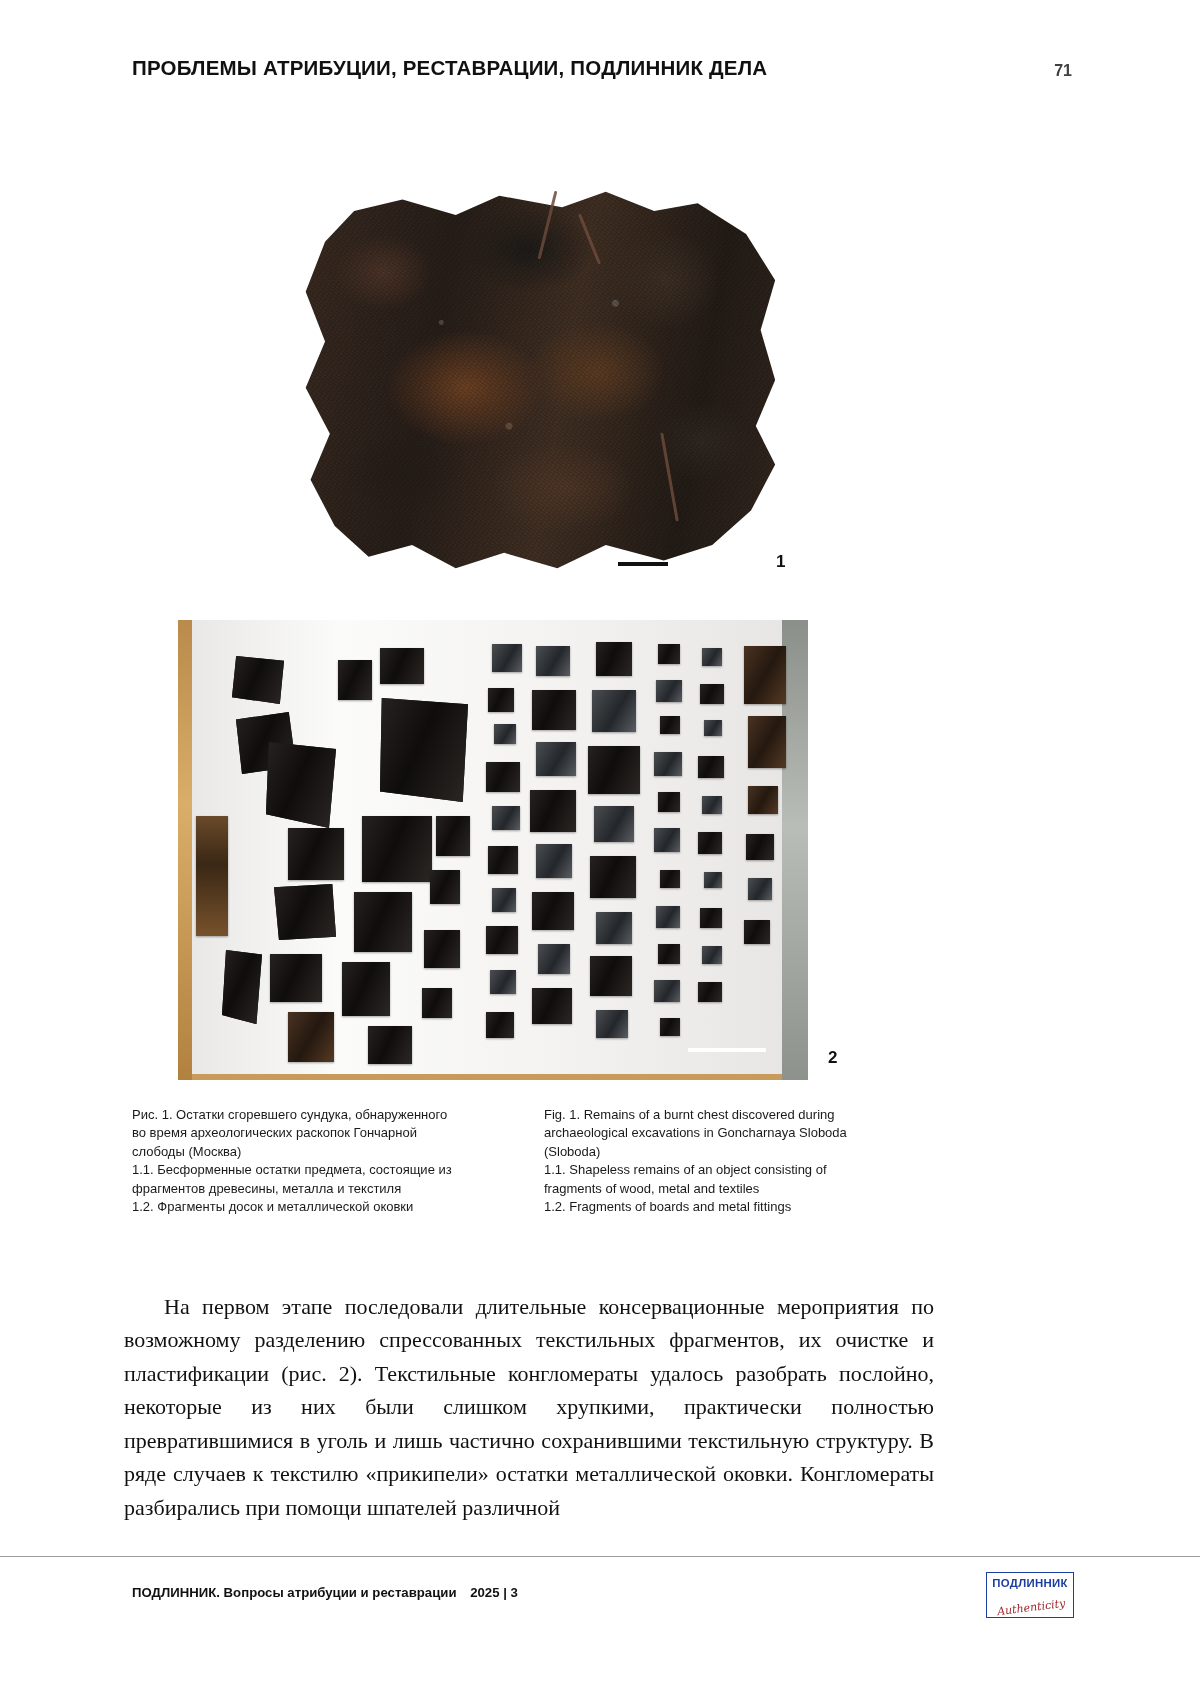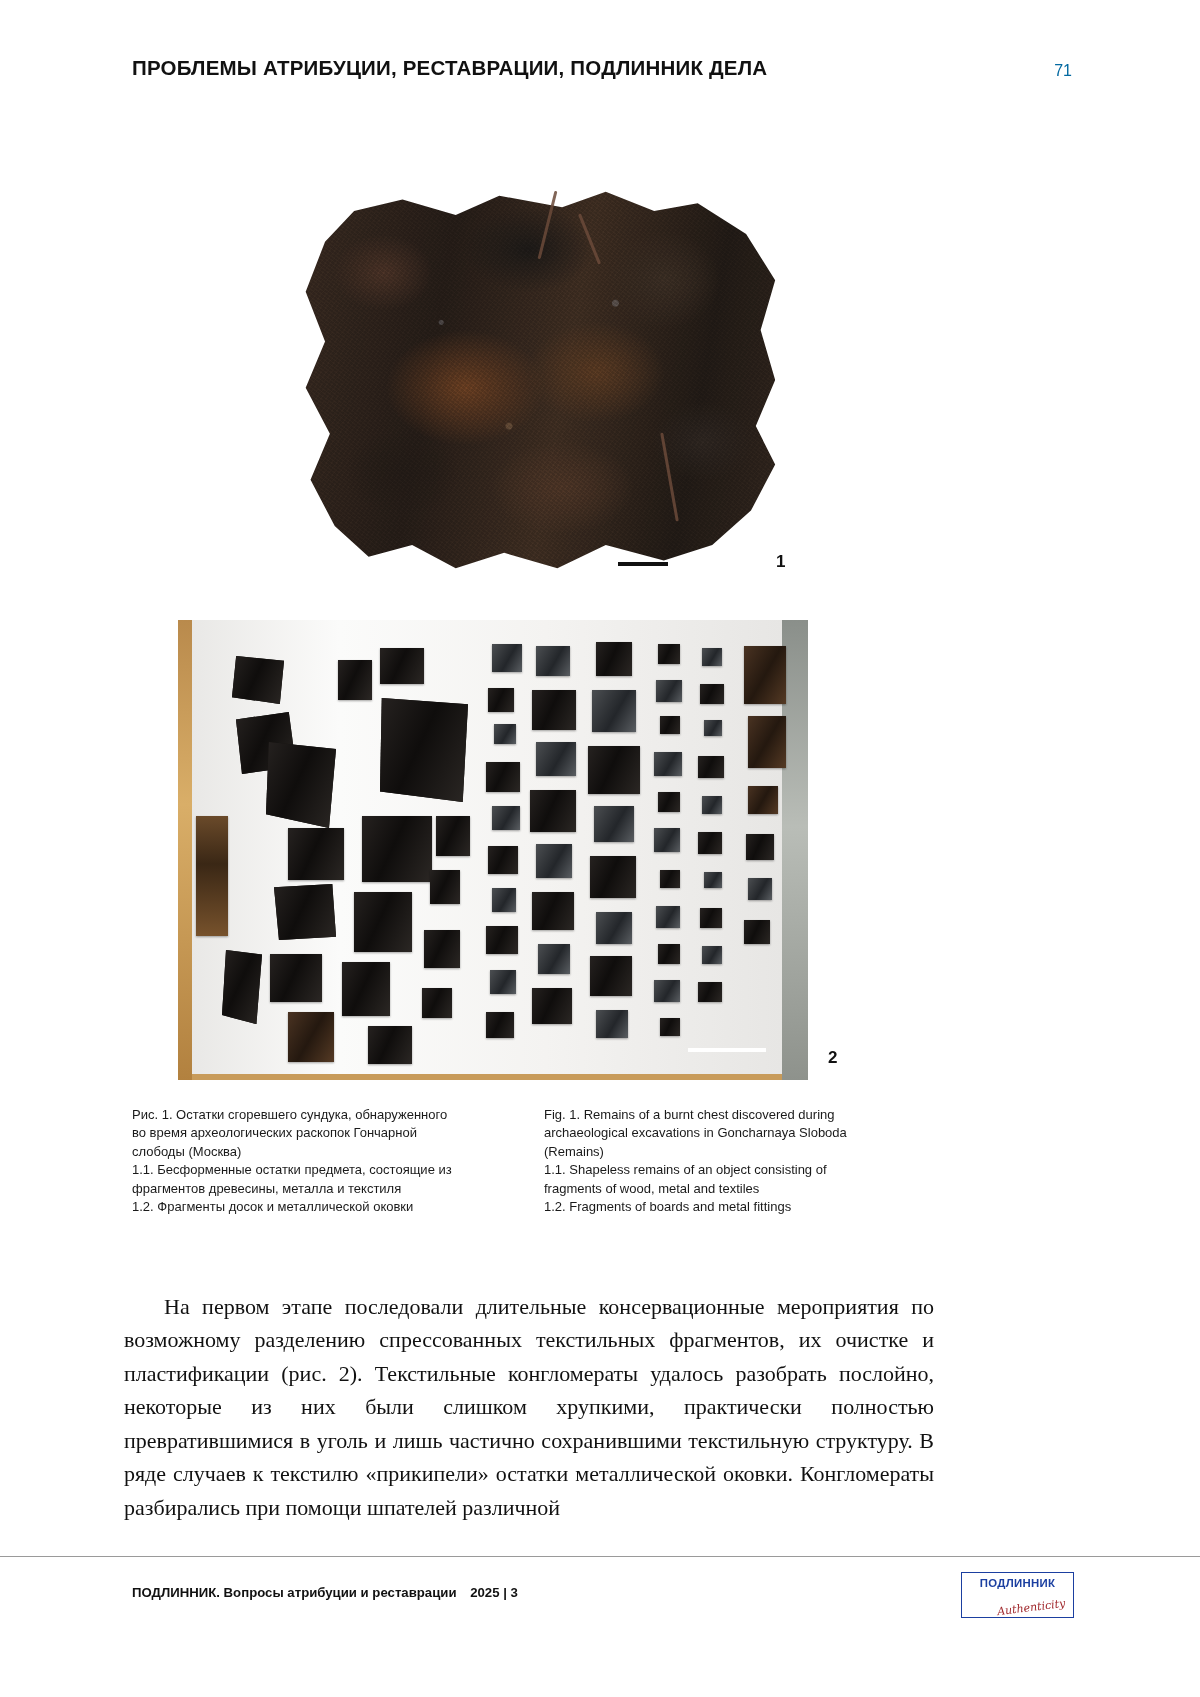--- a/index.html
+++ b/index.html
@@ -33,22 +33,22 @@
     font-weight: bold;
     letter-spacing: 0.2px;
     color: #111;
     line-height: 1.2;
   }
   .page-number {
     position: absolute;
     right: 0;
     top: 6px;
     font-size: 16px;
-    color: #0369a1;
-    font-weight: normal;
+    color: #404040;
+    font-weight: bold;
   }
   .header-sub {
     margin-top: 10px;
     font-size: 12.6px;
     line-height: 1.45;
     color: #1a1a1a;
     max-width: 700px;
   }
 
   
@@ -225,21 +225,21 @@
     top: 1585px;
     font-size: 13.2px;
     font-weight: bold;
     color: #111;
   }
   .footer .regular { font-weight: bold; }
   .footer-logo {
     position: absolute;
     right: 126px;
     top: 1572px;
-    width: 113px;
+    width: 88px;
     height: 46px;
     border: 1.6px solid #1b3fa0;
     box-sizing: border-box;
     display: flex;
     align-items: flex-start;
     justify-content: center;
     padding-top: 4px;
     background: #fff;
   }
   .footer-logo-text {
@@ -377,21 +377,21 @@
       <span class="cap-line">Рис. 1. Остатки сгоревшего сундука, обнаруженного</span>
       <span class="cap-line">во время археологических раскопок Гончарной</span>
       <span class="cap-line">слободы (Москва)</span>
       <span class="cap-line">1.1. Бесформенные остатки предмета, состоящие из</span>
       <span class="cap-line">фрагментов древесины, металла и текстиля</span>
       <span class="cap-line">1.2. Фрагменты досок и металлической оковки</span>
     </div>
     <div class="cap-col">
       <span class="cap-line">Fig. 1. Remains of a burnt chest discovered during</span>
       <span class="cap-line">archaeological excavations in Goncharnaya Sloboda</span>
-      <span class="cap-line">(Remains)</span>
+      <span class="cap-line">(Sloboda)</span>
       <span class="cap-line">1.1. Shapeless remains of an object consisting of</span>
       <span class="cap-line">fragments of wood, metal and textiles</span>
       <span class="cap-line">1.2. Fragments of boards and metal fittings</span>
     </div>
   </div>
 
   <p class="body-text">На первом этапе последовали длительные консервационные мероприятия по возможному разделению спрессованных текстильных фрагментов, их очистке и пластификации (рис. 2). Текстильные конгломераты удалось разобрать послойно, некоторые из них были слишком хрупкими, практически полностью превратившимися в уголь и лишь частично сохранившими текстильную структуру. В ряде случаев к текстилю «прикипели» остатки металлической оковки. Конгломераты разбирались при помощи шпателей различной</p>
 
   <div class="footer-rule"></div>
   <div class="footer">

